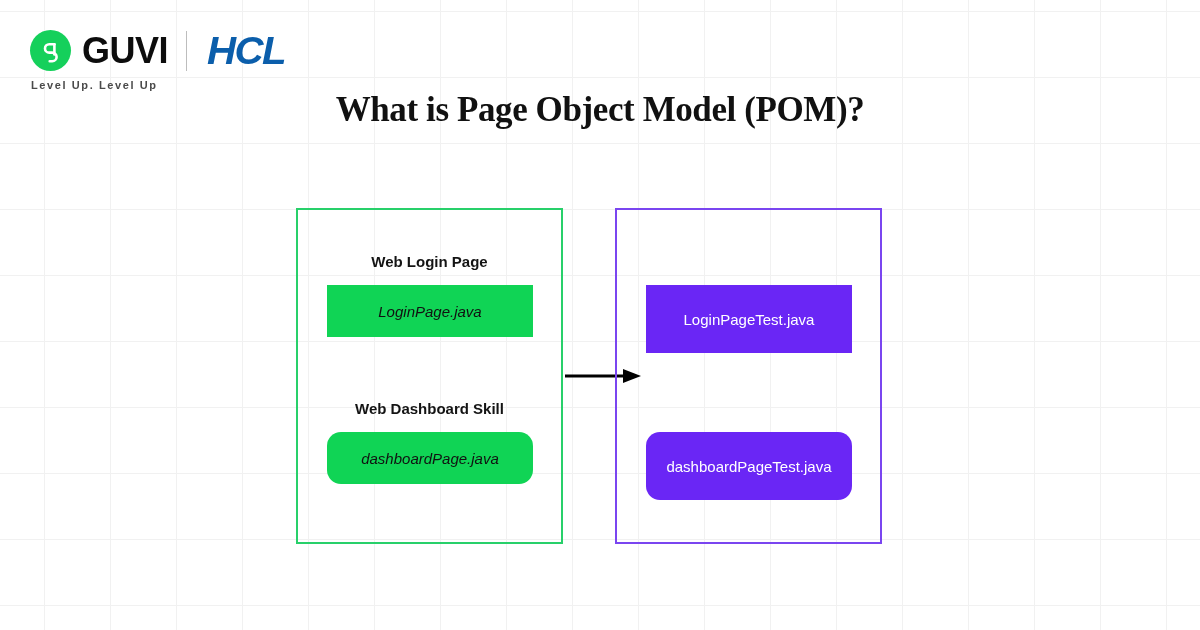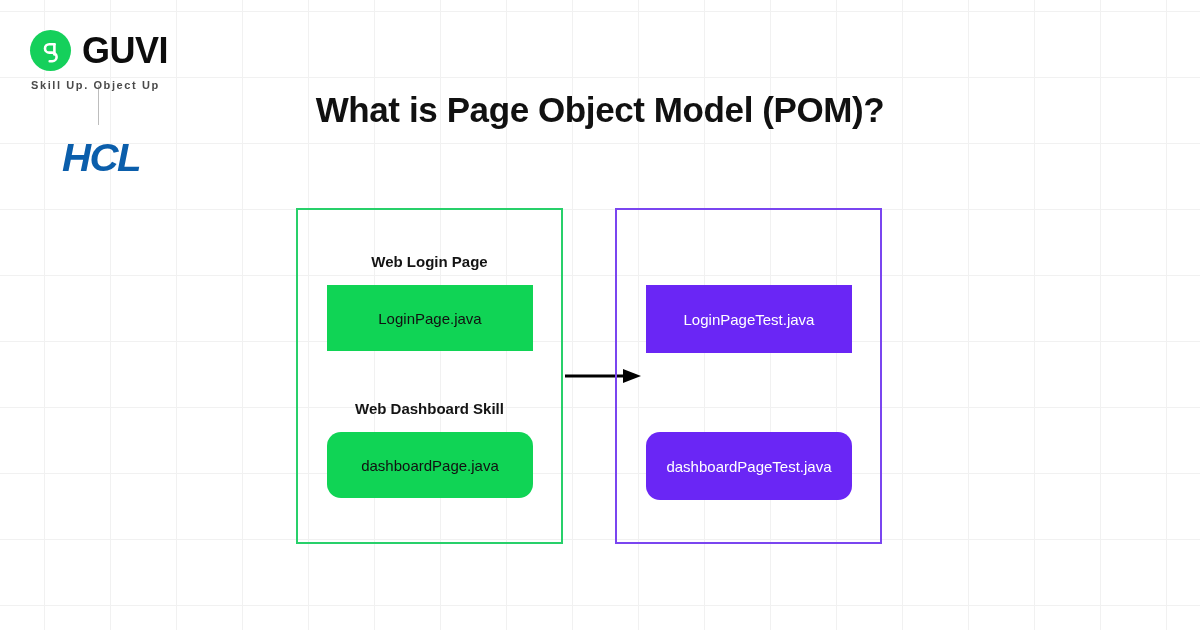--- a/index.html
+++ b/index.html
@@ -26,21 +26,20 @@
   }
 
   
   .brand {
     position: absolute;
     left: 30px;
     top: 30px;
     display: flex;
     align-items: center;
     gap: 14px;
-    flex-direction: column;
   }
   .guvi-lockup { display: flex; align-items: center; gap: 11px; }
   .guvi-mark {
     width: 41px; height: 41px;
     border-radius: 50%;
     background: #15d05b;
     display: flex; align-items: center; justify-content: center;
     flex: none;
   }
   .guvi-mark svg { display: block; }
@@ -80,21 +79,21 @@
     color: #4a4a4a;
     white-space: nowrap;
   }
 
   
   .title {
     position: absolute;
     left: 0; right: 0;
     top: 90px;
     text-align: center;
-    font-family: Liberation Sans, sans-serif;
+    font-family: Liberation Serif, serif;
     font-size: 35px;
     font-weight: 700;
     letter-spacing: -0.4px;
     color: #111111;
   }
 
   
   .panel {
     position: absolute;
     top: 208px;
@@ -124,23 +123,24 @@
     align-items: center;
     justify-content: center;
     font-family: "Liberation Sans", sans-serif;
     font-size: 15px;
     font-weight: 400;
     white-space: nowrap;
   }
   .card-green {
     left: 29px;
     width: 206px;
-    height: 66px;
+    height: 52px;
     background: #10d455;
     color: #111111;
+    font-style: italic;
   }
   .card-purple {
     left: 29px;
     width: 206px;
     height: 68px;
     background: #6a26f5;
     color: #ffffff;
   }
   .card-top    { top: 75px; }
   .card-bottom { top: 222px; border-radius: 14px; }
@@ -166,21 +166,21 @@
         <svg width="26" height="26" viewBox="0 0 26 26" aria-hidden="true">
           <path d="M16.4 6.2 H11.2 a4.2 4.2 0 0 0 0 8.4 h3.1 a4.3 4.3 0 0 1 0 8.6 h-2.6" fill="none" stroke="#ffffff" stroke-width="2.6" stroke-linecap="round" stroke-linejoin="round"></path>
           <path d="M16.4 6.2 v10.2" fill="none" stroke="#ffffff" stroke-width="2.6" stroke-linecap="round"></path>
         </svg>
       </span>
       <span class="guvi-word">GUVI</span>
     </div>
     <span class="brand-divider"></span>
     <span class="hcl-word">HCL</span>
   </div>
-  <div class="tagline">Skill Up. Object Up</div>
+  <div class="tagline">Level Up. Level Up</div>
 
   <div class="title">What is Page Object Model (POM)?</div>
 
   <div class="panel panel-left">
     <div class="panel-label label-login">Web Login Page</div>
     <div class="card card-green card-top">LoginPage.java</div>
 
     <div class="panel-label label-dashboard">Web Dashboard Skill</div>
     <div class="card card-green card-bottom">dashboardPage.java</div>
   </div>

